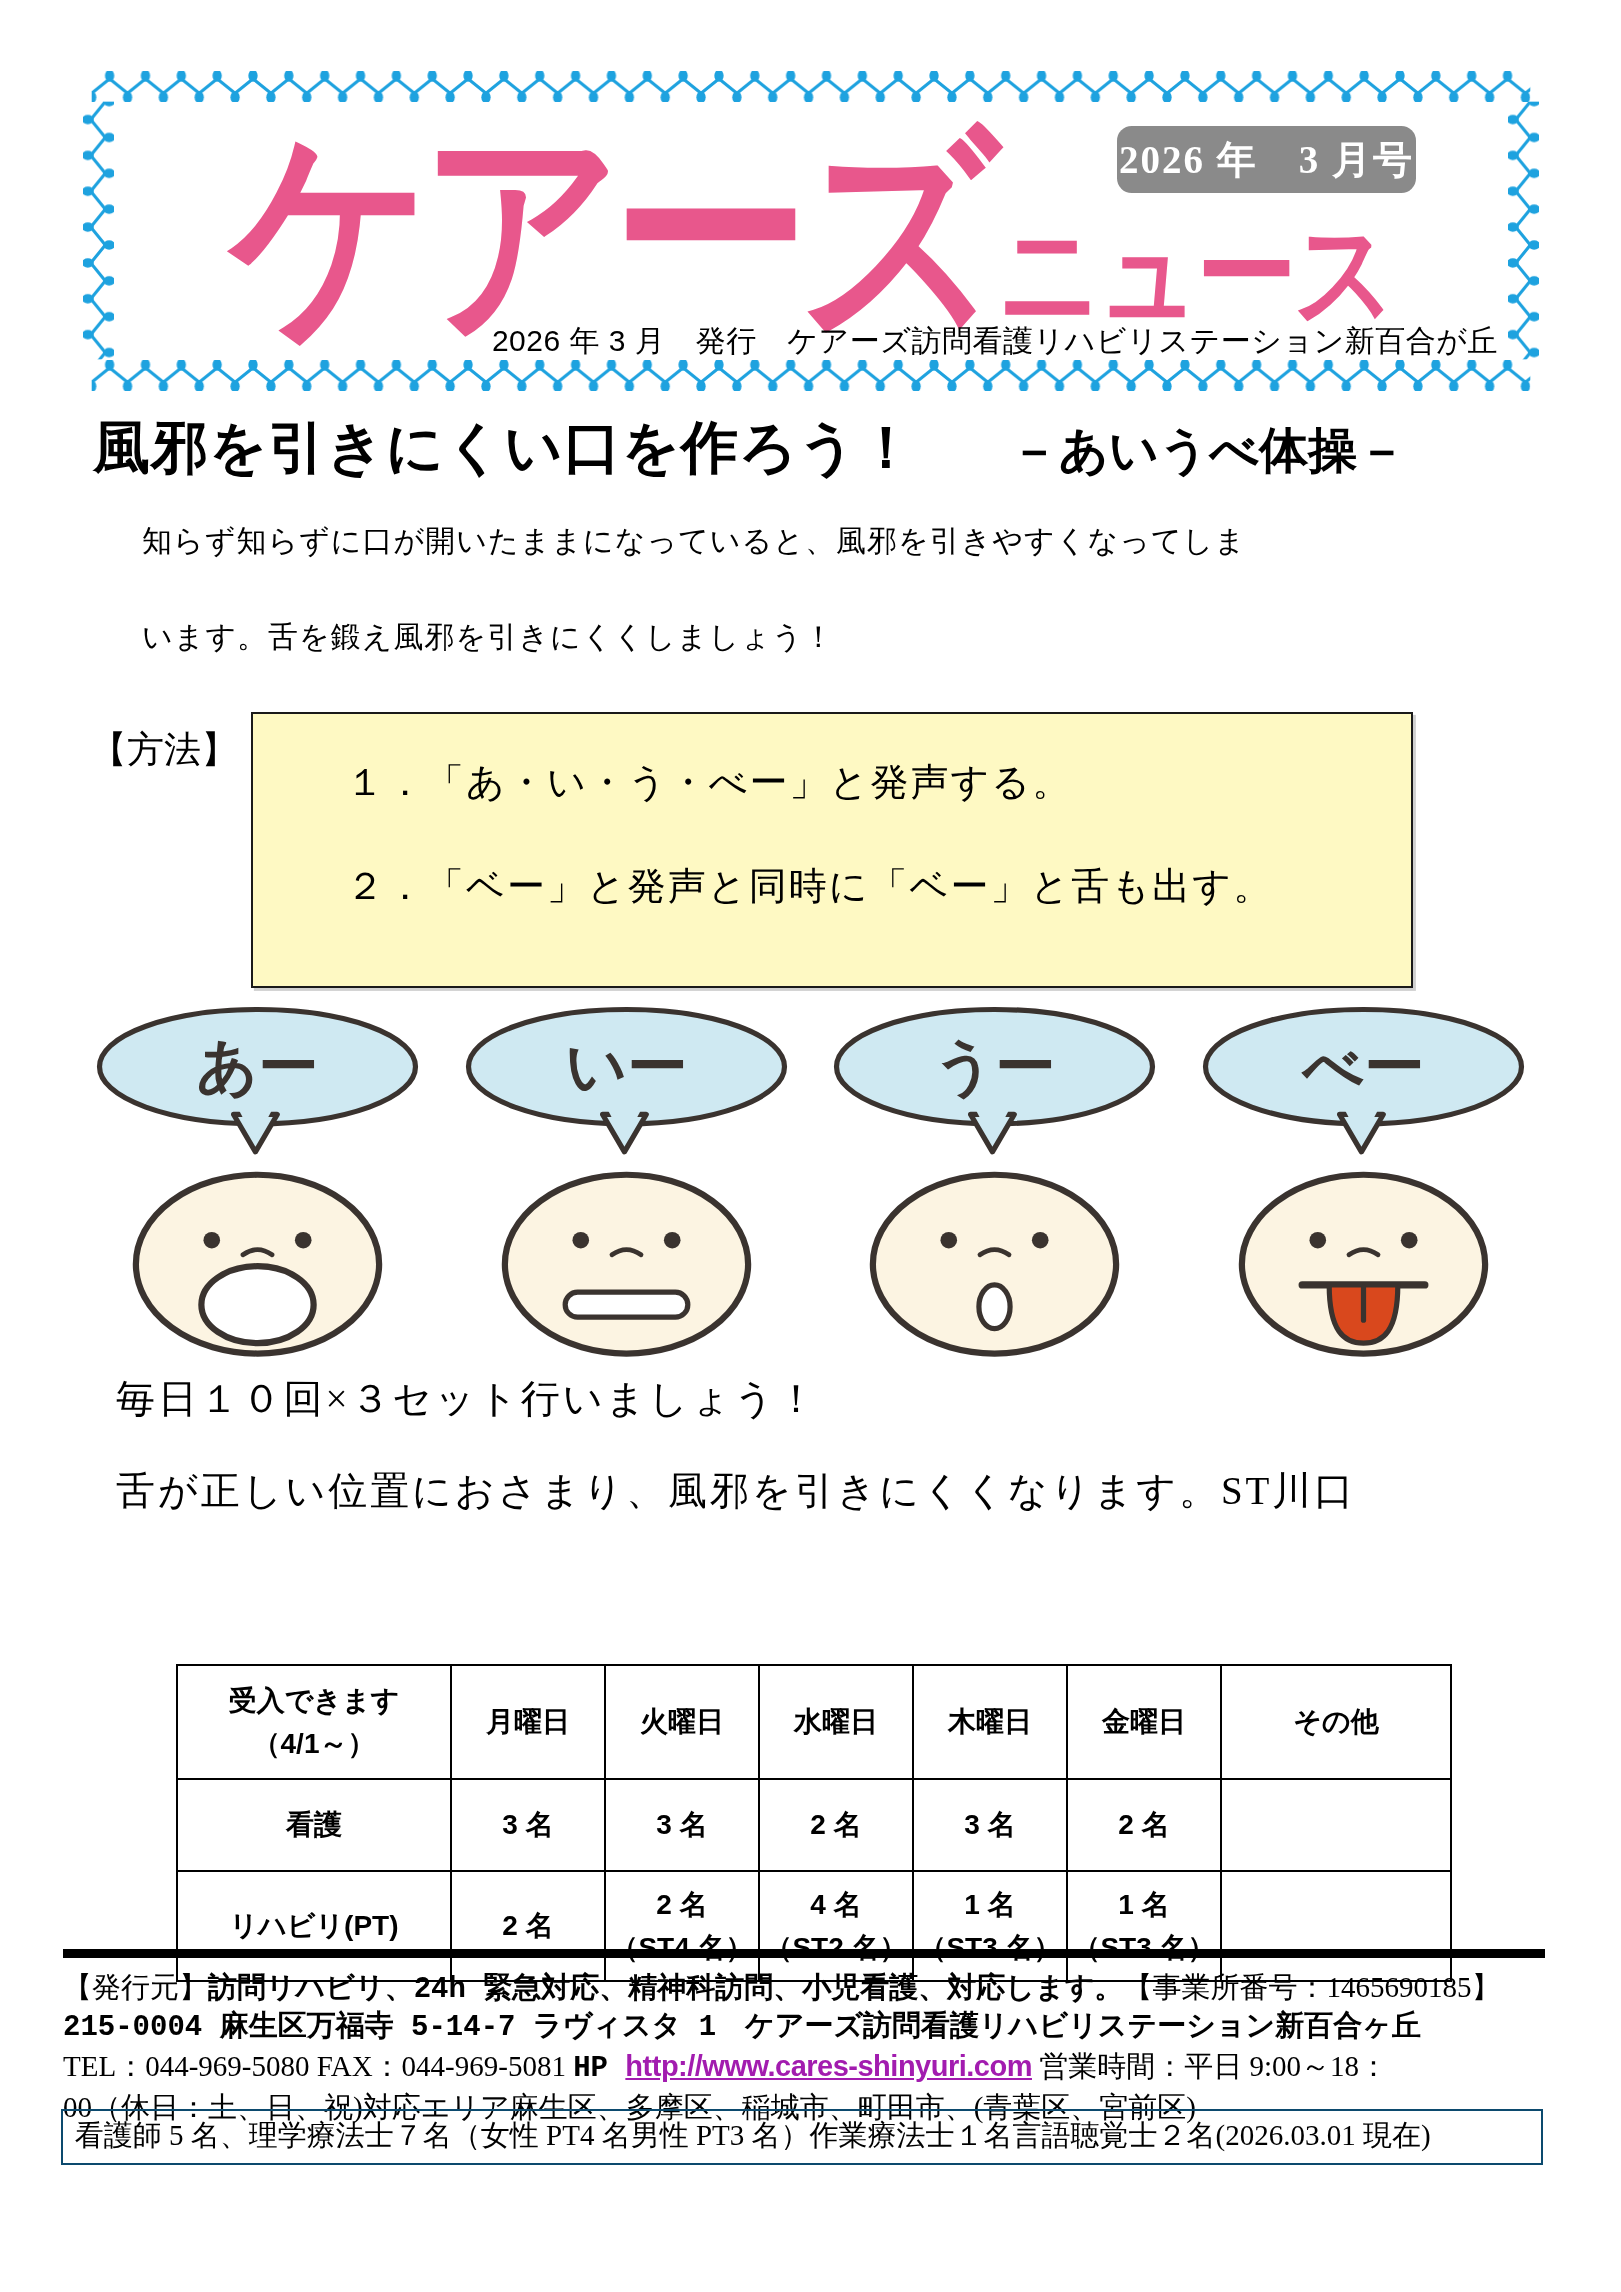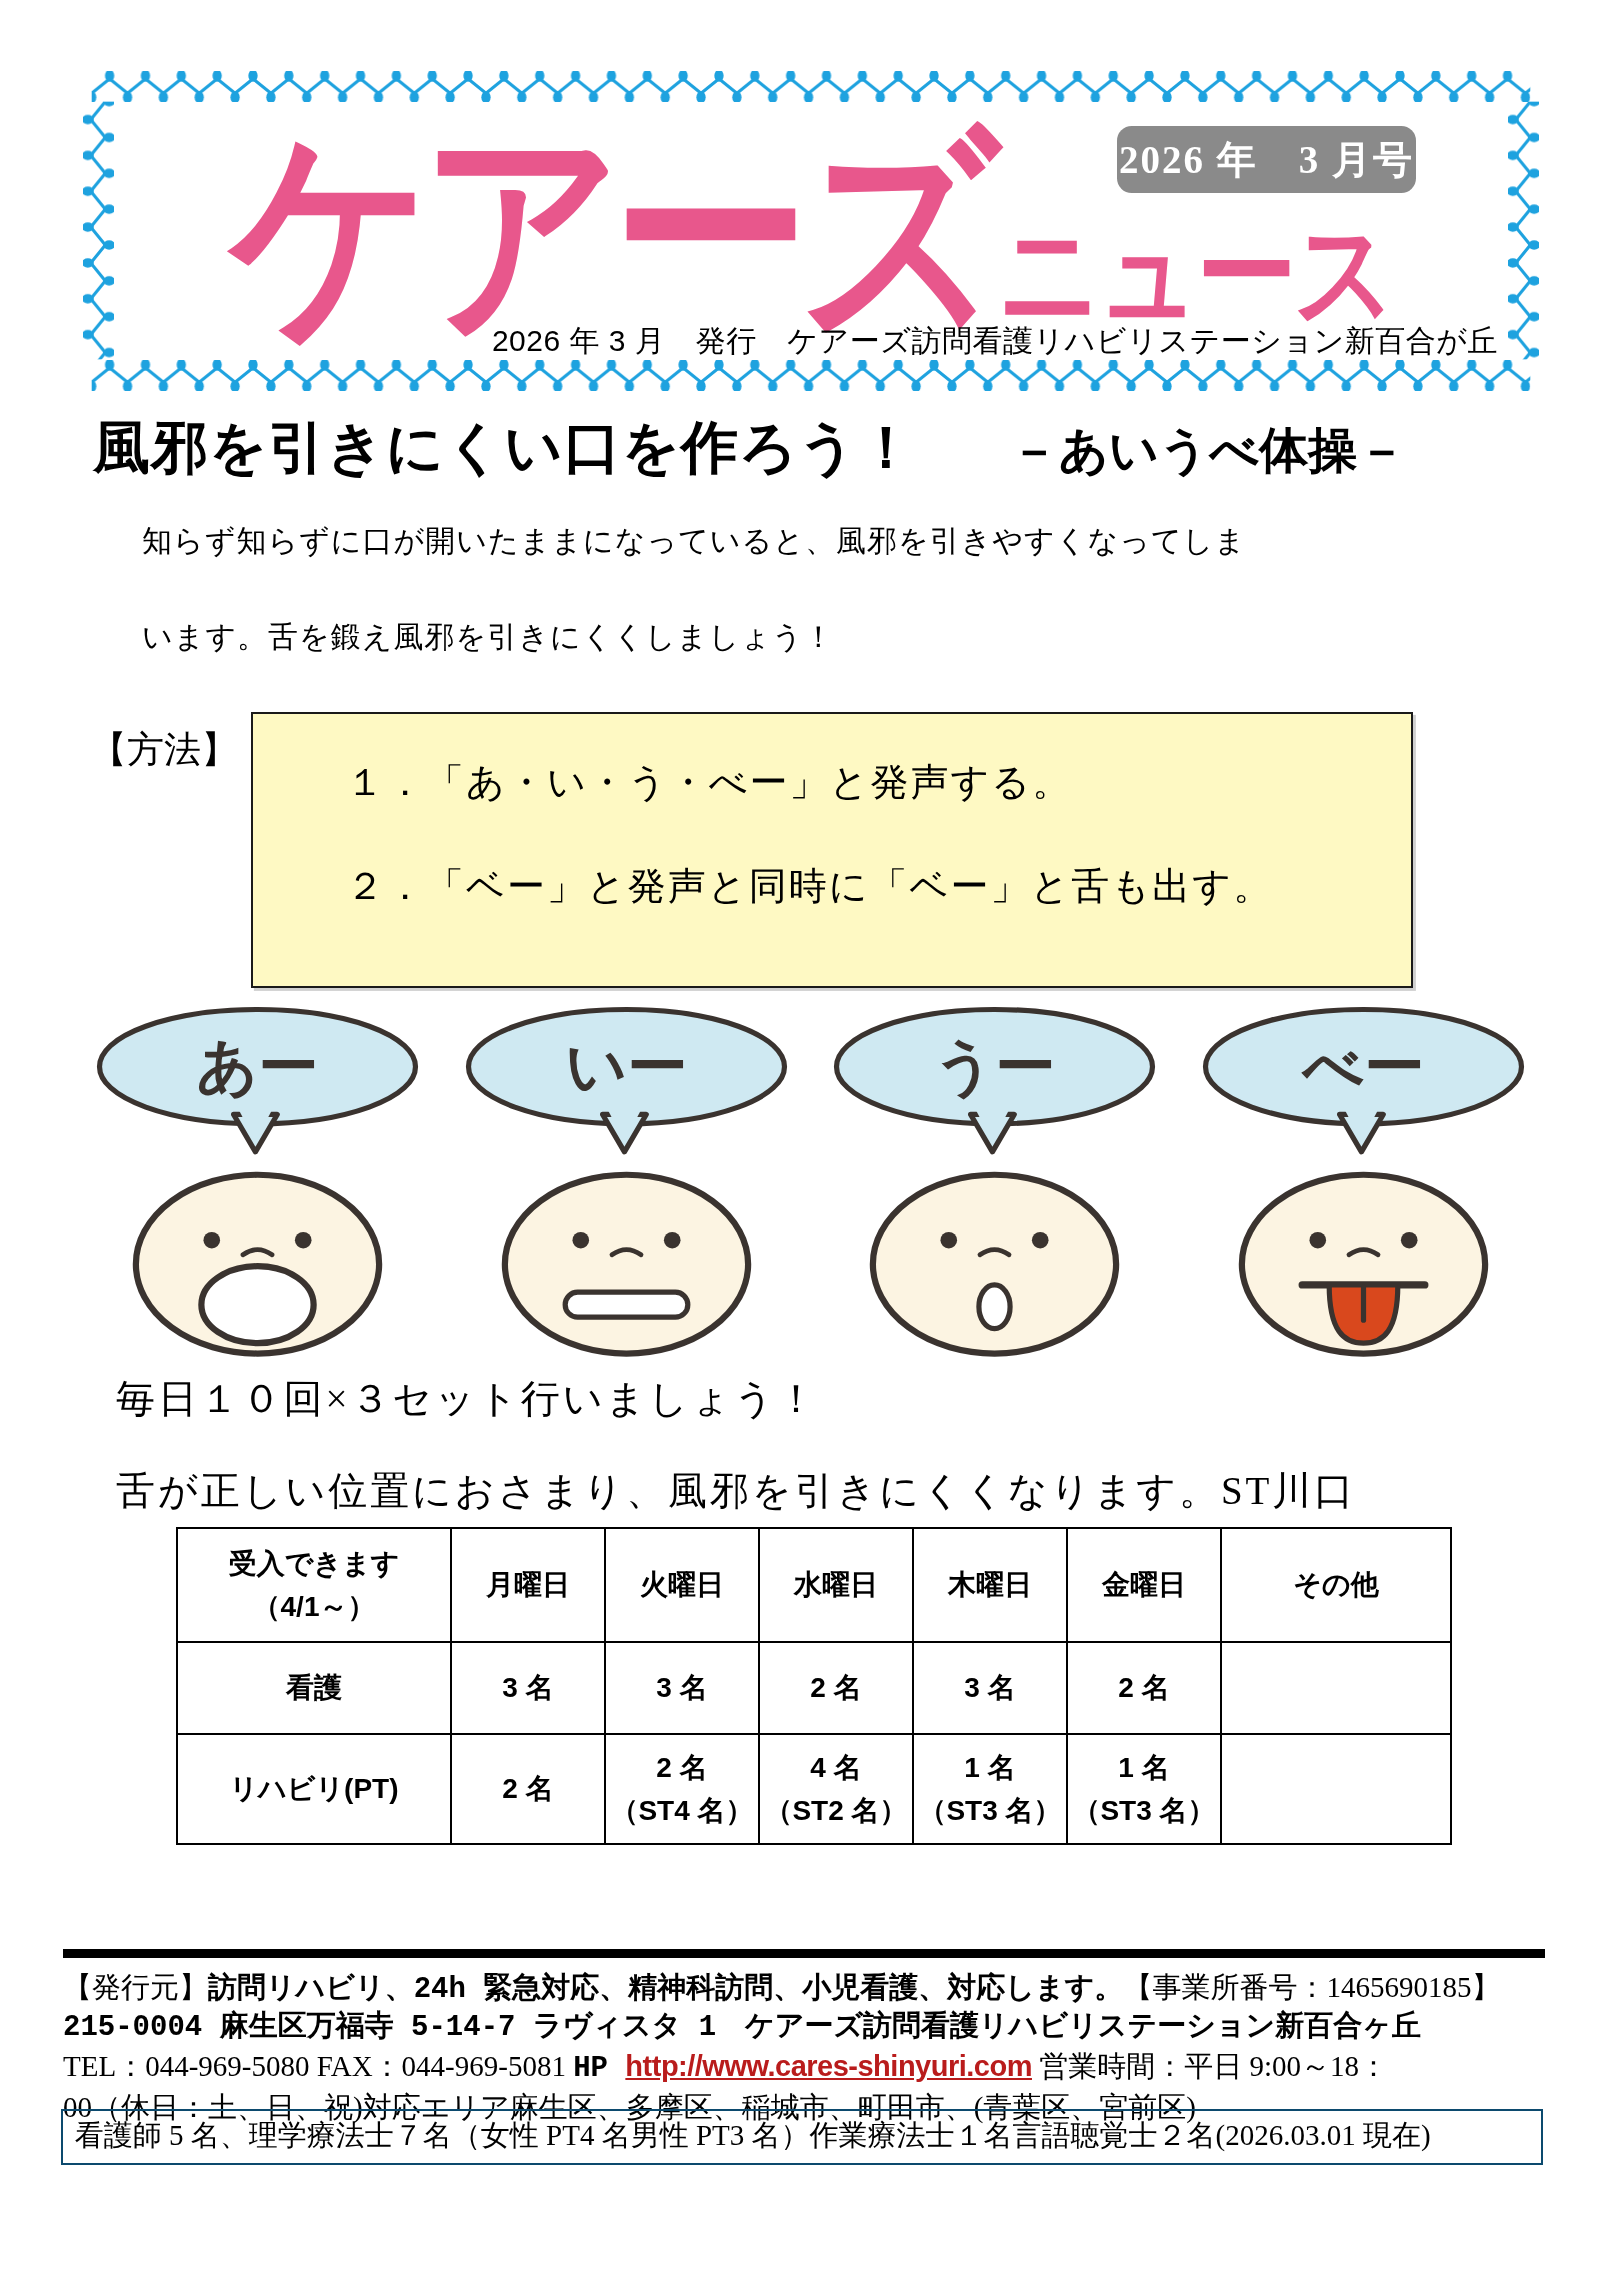--- a/index.html
+++ b/index.html
@@ -61,35 +61,35 @@
   .face-group{ width:343px; }
   .face-group svg{ display:block; width:343px; height:359px; }
   .bubble-text{
     font-family:"Liberation Sans", sans-serif; font-weight:600; font-size:58px; fill:#3a332f;
   }
 
   .practice-line{ position:absolute; left:116px; top:1372px; font-size:39px; letter-spacing:2.9px; white-space:nowrap; }
   .result-line{ position:absolute; left:116px; top:1464px; font-size:39px; letter-spacing:2.9px; white-space:nowrap; }
 
   
-  .schedule{ position:absolute; left:176px; top:1527px; width:1274px; border-collapse:collapse;
+  .schedule{ position:absolute; left:176px; top:1664px; width:1274px; border-collapse:collapse;
     font-family:"Liberation Sans", sans-serif; font-weight:700; font-size:28px; table-layout:fixed; }
   .schedule th, .schedule td{
     border:2px solid #000; text-align:center; vertical-align:middle; white-space:pre-line; line-height:1.55;
   }
   .schedule thead tr{ height:114px; }
   .schedule .row-1{ height:92px; }
   .schedule .row-2{ height:110px; }
 
   
   .thick-rule{ position:absolute; left:63px; top:1949px; width:1482px; height:8.8px; background:#000; }
   .footer{ position:absolute; left:63px; top:1968px; width:1482px; font-size:29px; line-height:38px; }
   .footer p{ white-space:nowrap; }
   .bold-gothic{ font-family:Liberation Mono, monospace; font-weight:700; }
-  .website-link{ font-family:"Liberation Sans", sans-serif; font-weight:700; color:#b91c1c;
+  .website-link{ font-family:"Liberation Sans", sans-serif; font-weight:700; color:#a21caf;
     text-decoration:underline; letter-spacing:-0.5px; }
   .staff-note-box{
     position:absolute; left:61px; top:2109px; width:1482px; border:2px solid #0c4a6e;
     padding:4.9px 11.8px 6.9px 11.8px; font-size:29px; white-space:nowrap;
   }
 </style>
 </head>
 <body>
 
 <div class="page">

